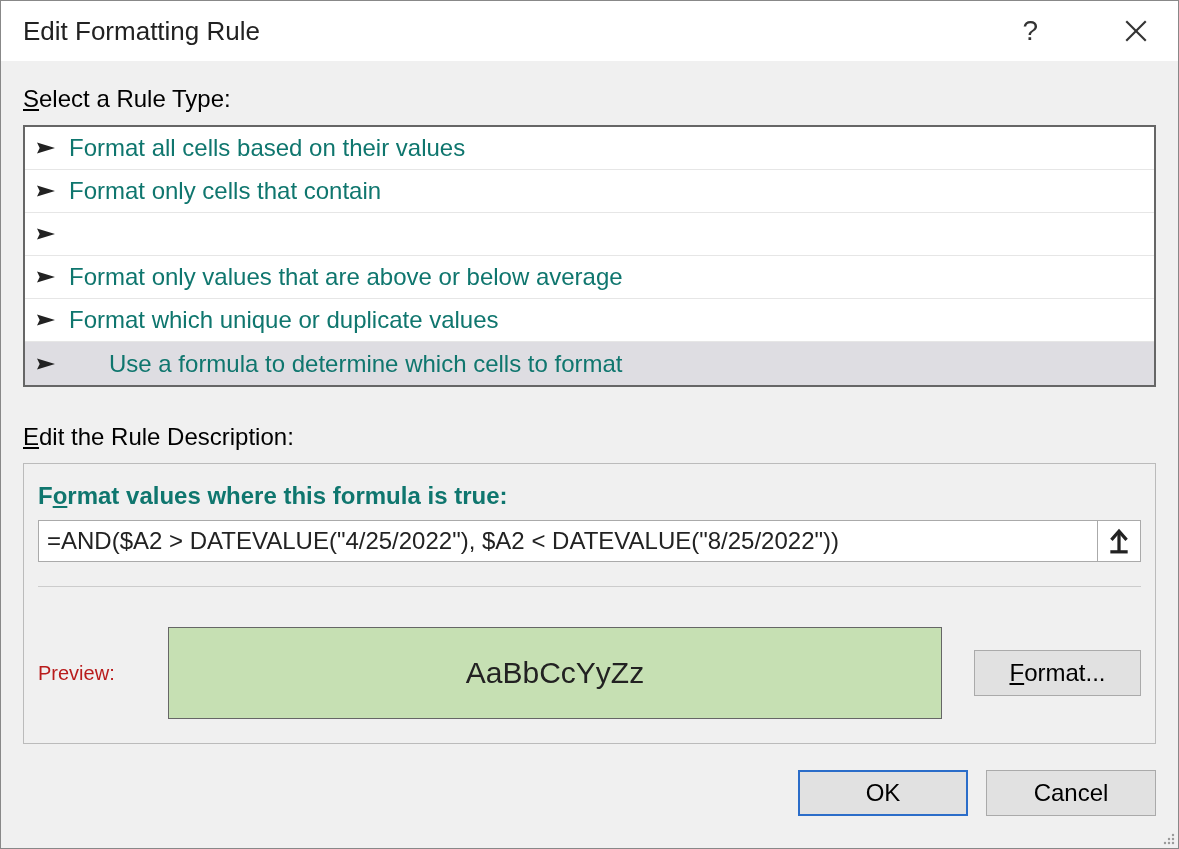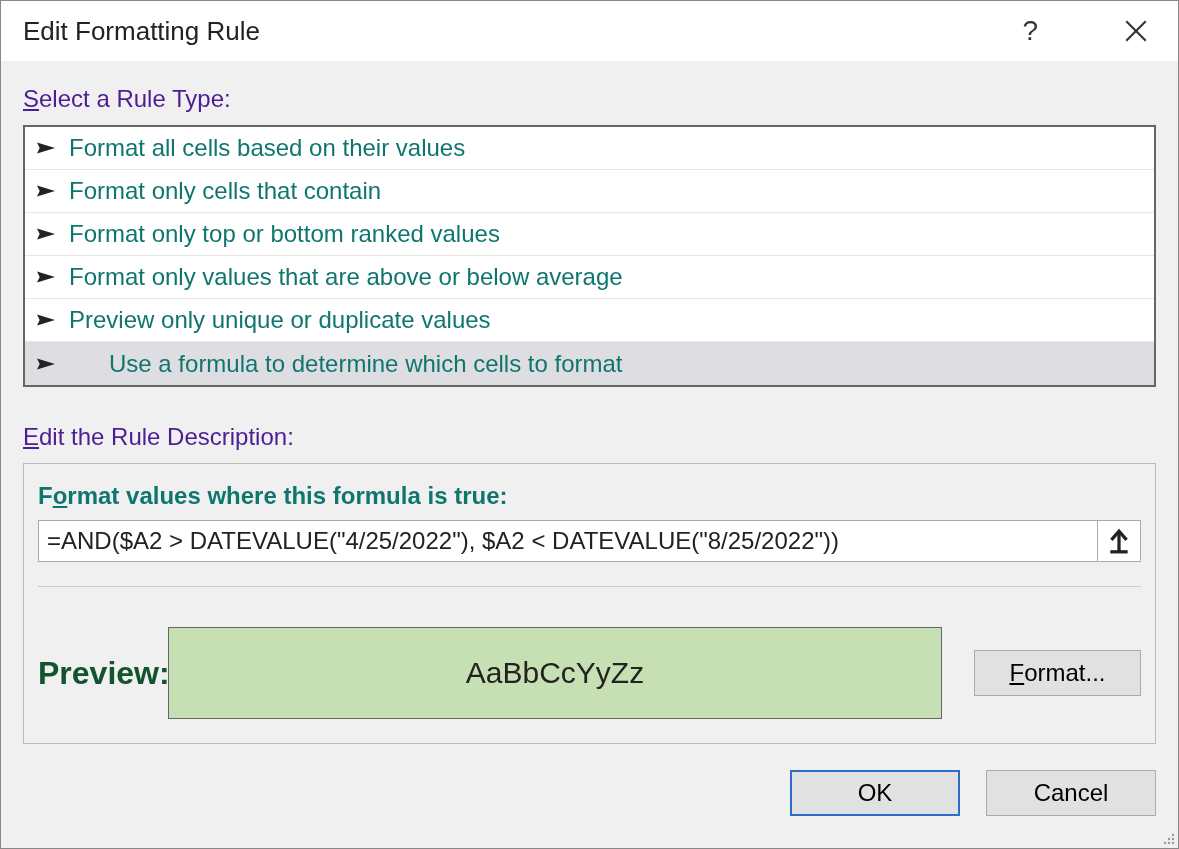--- a/index.html
+++ b/index.html
@@ -55,21 +55,21 @@
     .titlebar-close svg {
       width: 26px;
       height: 26px;
     }
     .body {
       padding: 24px 22px 8px 22px;
       background: #f0f0f0;
     }
     .section-label {
       font-size: 24px;
-      color: #4c1d95;
+      color: #000000;
       margin-bottom: 12px;
     }
     .section-label .ul {
       text-decoration: underline;
     }
     .rule-type-list {
       border: 2px solid #666;
       background: #fff;
       width: 100%;
     }
@@ -151,23 +151,23 @@
       margin-top: 24px;
       margin-bottom: 6px;
     }
     .preview-row {
       display: flex;
       align-items: center;
       margin-top: 40px;
       margin-bottom: 6px;
     }
     .preview-label {
-      font-size: 32px;
-      font-weight: 700;
-      color: #14532d;
+      font-size: 20px;
+      font-weight: 400;
+      color: #b91c1c;
       width: 130px;
     }
     .preview-box {
       flex: 1;
       height: 92px;
       background: #c6e0b3;
       border: 1px solid #666;
       display: flex;
       align-items: center;
       justify-content: center;
@@ -184,21 +184,21 @@
       cursor: pointer;
       font-family: inherit;
     }
     .format-button .ul {
       text-decoration: underline;
     }
     .footer {
       display: flex;
       justify-content: flex-end;
       padding: 18px 22px 0 22px;
-      gap: 26px;
+      gap: 18px;
     }
     .footer button {
       width: 170px;
       height: 46px;
       font-size: 24px;
       font-family: inherit;
       cursor: pointer;
     }
     .ok-button {
       background: #e1e1e1;
@@ -252,37 +252,36 @@
             </svg>
         </span>
         <span>Format only cells that contain</span>
       </div>
       <div class="rule-type-item">
         <span class="arrow">
           <svg viewBox="0 0 20 12">
               <polygon points="0,0 20,6 0,12 3,6" fill="#222"></polygon>
             </svg>
         </span>
-        <span>Format only top or bottom ranked values</span>
       </div>
       <div class="rule-type-item">
         <span class="arrow">
           <svg viewBox="0 0 20 12">
               <polygon points="0,0 20,6 0,12 3,6" fill="#222"></polygon>
             </svg>
         </span>
         <span>Format only values that are above or below average</span>
       </div>
       <div class="rule-type-item">
         <span class="arrow">
           <svg viewBox="0 0 20 12">
               <polygon points="0,0 20,6 0,12 3,6" fill="#222"></polygon>
             </svg>
         </span>
-        <span>Preview only unique or duplicate values</span>
+        <span>Format which unique or duplicate values</span>
       </div>
       <div class="rule-type-item selected">
         <span class="arrow">
           <svg viewBox="0 0 20 12">
               <polygon points="0,0 20,6 0,12 3,6" fill="#222"></polygon>
             </svg>
         </span>
         <span>Use a formula to determine which cells to format</span>
       </div>
     </div>

